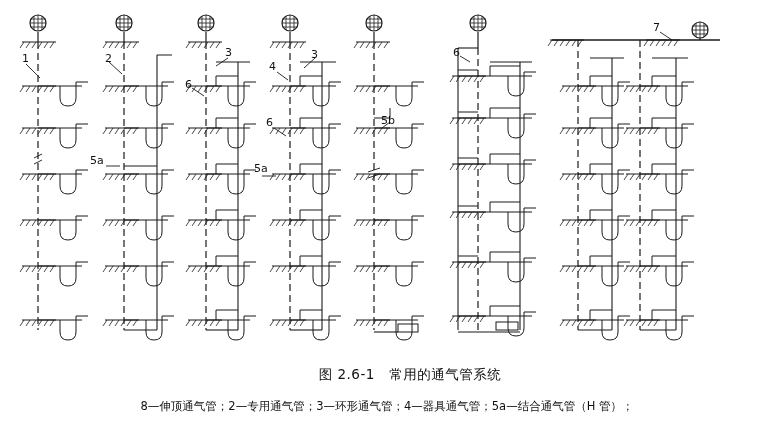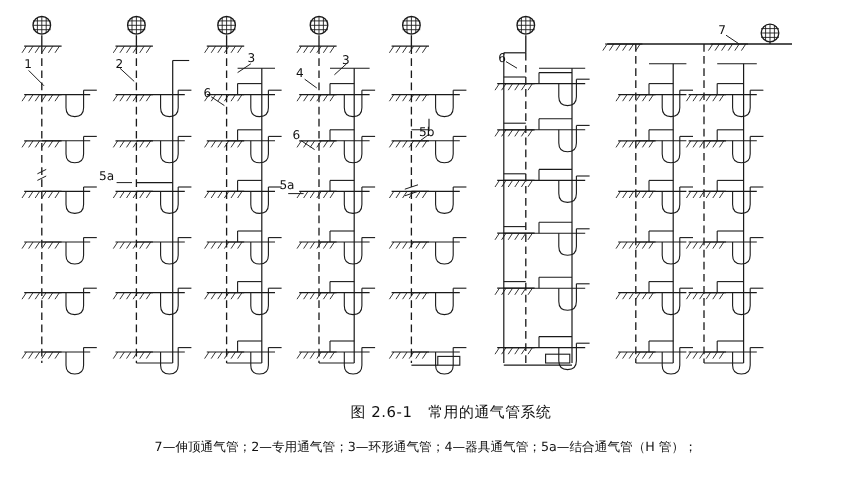--- a/index.html
+++ b/index.html
@@ -526,14 +526,14 @@
     <text x="90" y="164" font-size="11" fill="#111">5a</text>
     <text x="254" y="172" font-size="11" fill="#111">5a</text>
     <text x="453" y="56" font-size="11" fill="#111">6</text>
     <text x="653" y="31" font-size="11" fill="#111">7</text>
   </g>
 </svg>
 </div>
 
 <div class="caption-wrap">
   <div class="fig-title">图 2.6-1   常用的通气管系统</div>
-  <div class="legend-line">7—伸顶通气管；2—专用通气管；3—环形通气管；4—器具通气管；5a—结合通气管（H 管）；</div>
+  <div class="legend-line">8—伸顶通气管；2—专用通气管；3—环形通气管；4—器具通气管；5a—结合通气管（H 管）；</div>
 </div>
 
 </body></html>

